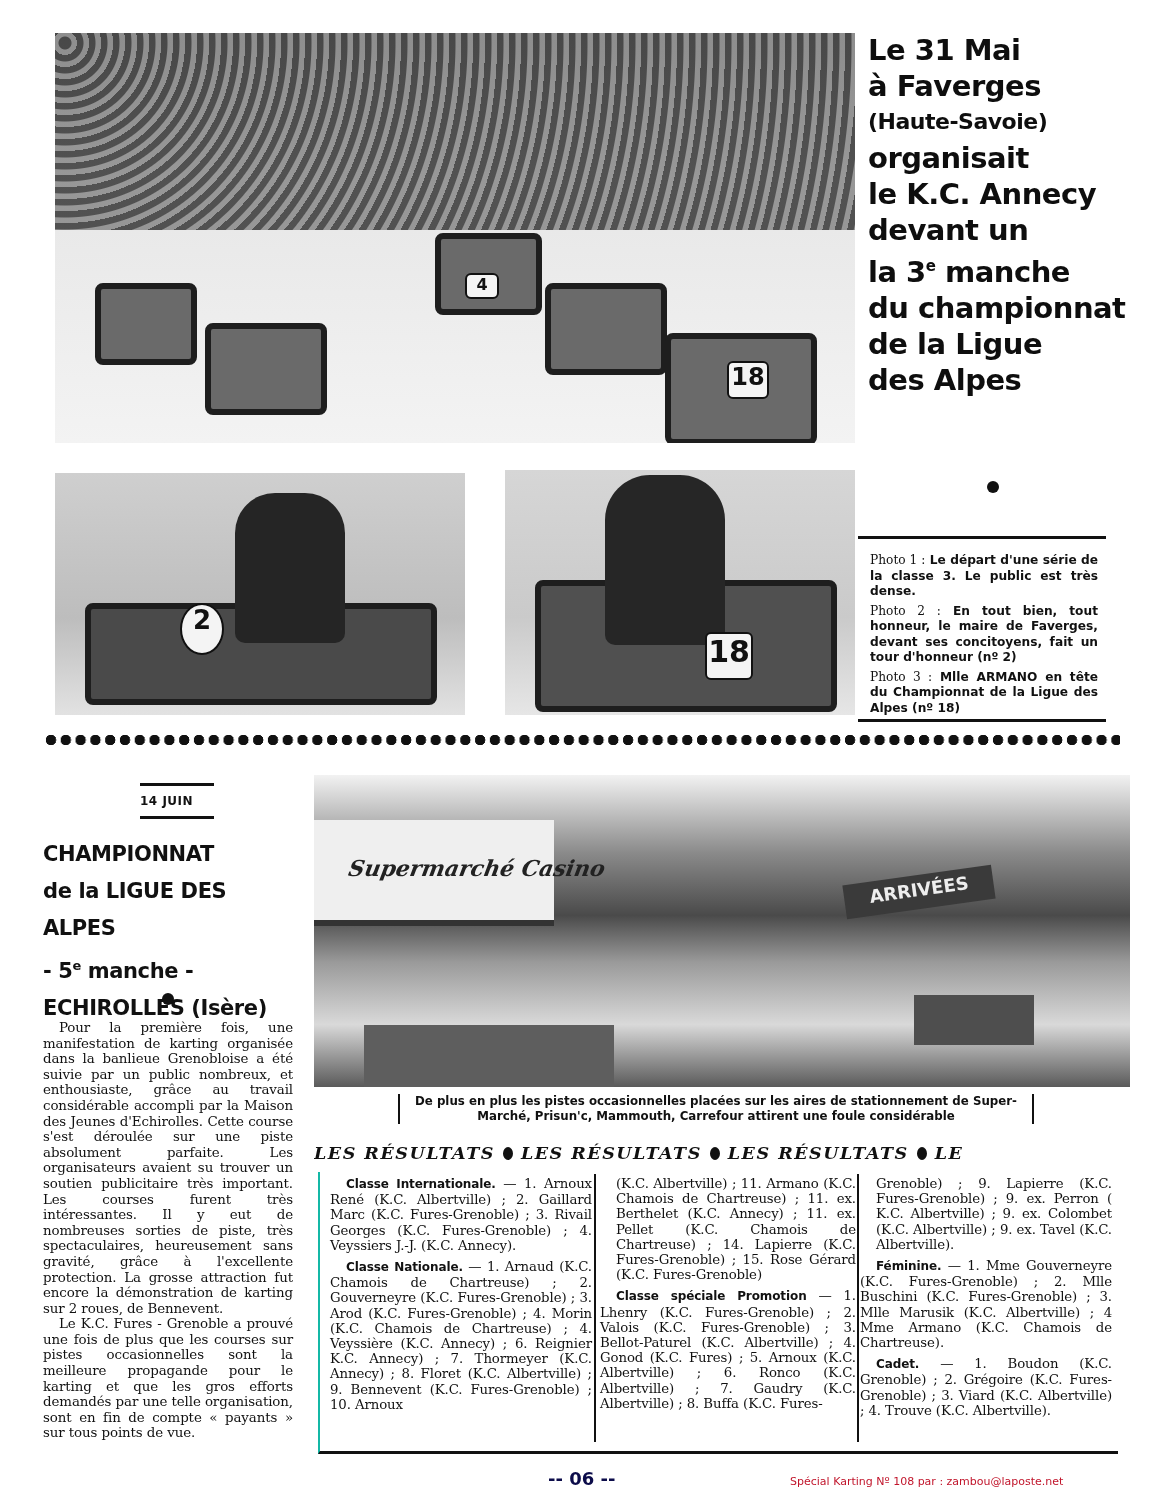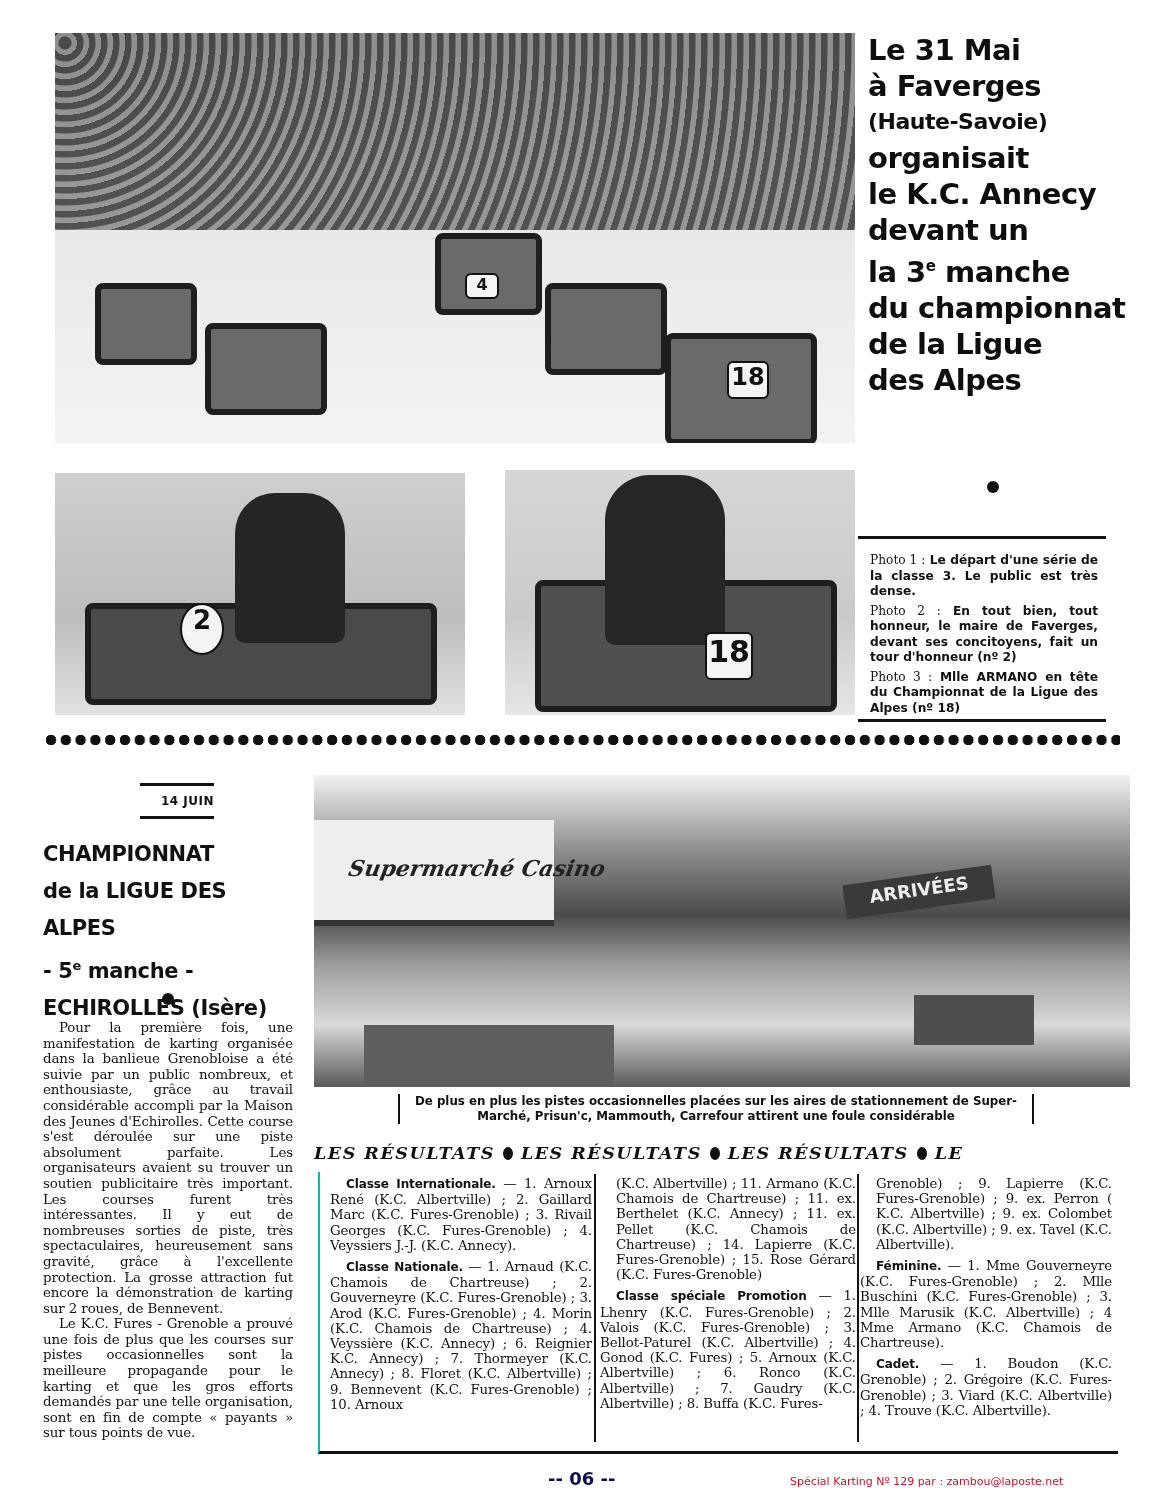--- a/index.html
+++ b/index.html
@@ -39,21 +39,21 @@
   }
   .caption-box p { margin: 0 0 4px 0; font-weight: bold; }
   .caption-box .lbl { font-family: "DejaVu Serif", serif; font-weight: normal; }
 
   .divider {
     left: 44px; top: 733px; width: 1076px; height: 14px;
     background: radial-gradient(circle at 7px 7px, #111 0 5px, #fff 5.5px 7px, transparent 7.5px) repeat-x;
     background-size: 14.8px 14px;
   }
 
-  .date-block { left: 140px; top: 783px; width: 74px; text-align:right;
+  .date-block { left: 140px; top: 783px; width: 74px; text-align:left;
     border-top: 3px solid #111; border-bottom: 3px solid #111; padding: 8px 0 8px 0;
     font-family:"DejaVu Sans", sans-serif; font-weight:bold; font-size: 12px; letter-spacing:.5px; }
   .title-block { left: 43px; top: 836px; width: 260px;
     font-family: "DejaVu Sans", sans-serif; font-weight: bold; font-size: 21px; line-height: 37px; letter-spacing: -0.4px; }
   .title-block sup { font-size: 13px; }
 
   .body-text { left: 43px; top: 1020px; width: 250px;
     font-size: 13.4px; line-height: 15.6px; text-align: justify; letter-spacing: -0.1px; }
   .body-text p { margin: 0; text-indent: 16px; }
 
@@ -170,13 +170,13 @@
   </div>
   <div class="sep" style="left:537px; height:268px;"></div>
   <div class="col col3">
     <p class="cont"><span>Grenoble) ; 9. Lapierre (K.C. Fures-Grenoble) ; 9. ex. Perron ( K.C. Albertville) ; 9. ex. Colombet (K.C. Albertville) ; 9. ex. Tavel (K.C. Albertville).</span></p>
     <p><span class="hd">Féminine.</span><span> — 1. Mme Gouverneyre (K.C. Fures-Grenoble) ; 2. Mlle Buschini (K.C. Fures-Grenoble) ; 3. Mlle Marusik (K.C. Albertville) ; 4 Mme Armano (K.C. Chamois de Chartreuse).</span></p>
     <p><span class="hd">Cadet.</span><span> — 1. Boudon (K.C. Grenoble) ; 2. Grégoire (K.C. Fures-Grenoble) ; 3. Viard (K.C. Albertville) ; 4. Trouve (K.C. Albertville).</span></p>
   </div>
 </div>
 
 <div class="abs page-num">-- 06 --</div>
-<div class="abs credit">Spécial Karting Nº 129 par :  zambou@laposte.net</div>
+<div class="abs credit">Spécial Karting Nº 108 par :  zambou@laposte.net</div>
 
 </body></html>

